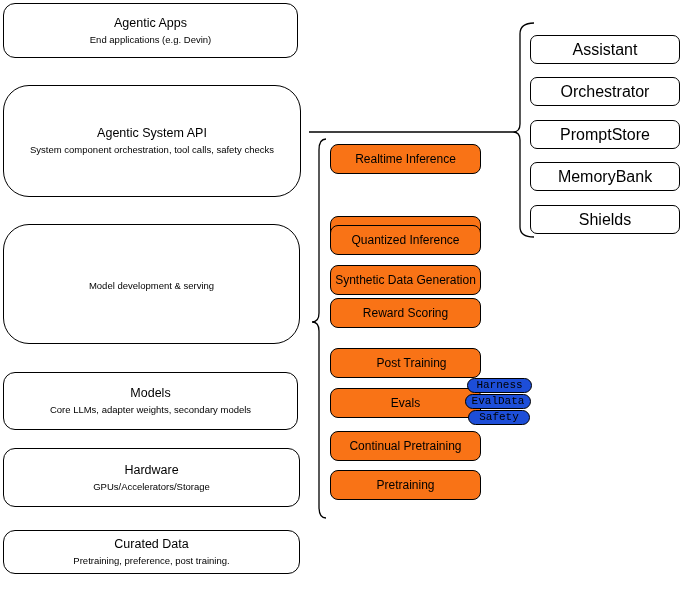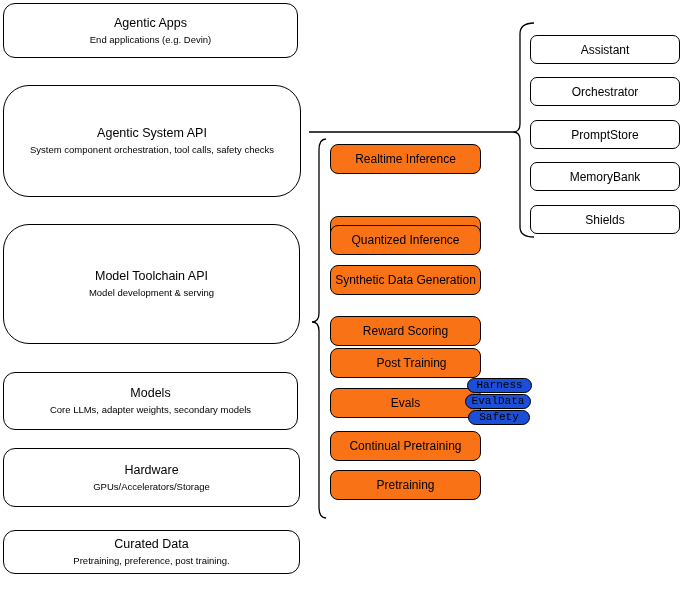--- a/index.html
+++ b/index.html
@@ -38,21 +38,21 @@
     font-size: 12px; text-align: center;
   }
   .right-item {
     position: absolute;
     box-sizing: border-box;
     left: 530px; width: 150px; height: 29px;
     background: #ffffff;
     border: 1px solid #000000;
     border-radius: 7px;
     display: flex; align-items: center; justify-content: center;
-    font-size: 12px; text-align: center;
+    font-size: 16px; text-align: center;
   }
   .pill {
     position: absolute;
     box-sizing: border-box;
     height: 15px;
     background: #1d4ed8;
     border: 1.3px solid #000000;
     border-radius: 999px;
     display: flex; align-items: center; justify-content: center;
     font-size: 11px; line-height: 13px;
@@ -82,21 +82,20 @@
     <div class="title">Agentic Apps</div>
     <div class="subtitle">End applications (e.g. Devin)</div>
   </div>
 
   <div class="node r26" style="left:3px; top:85px; width:298px; height:112px;">
     <div class="title">Agentic System API</div>
     <div class="subtitle">System component orchestration, tool calls, safety checks</div>
   </div>
 
   <div class="node r26" style="left:3px; top:224px; width:297px; height:120px;">
-    <div class="title">Model Toolchain API</div>
     <div class="subtitle">Model development &amp; serving</div>
   </div>
 
   <div class="node r12" style="left:3px; top:372px; width:295px; height:58px;">
     <div class="title">Models</div>
     <div class="subtitle">Core LLMs, adapter weights, secondary models</div>
   </div>
 
   <div class="node r12" style="left:3px; top:448px; width:297px; height:59px;">
     <div class="title">Hardware</div>
@@ -105,21 +104,21 @@
 
   <div class="node r12" style="left:3px; top:530px; width:297px; height:44px;">
     <div class="title">Curated Data</div>
     <div class="subtitle">Pretraining, preference, post training.</div>
   </div>
 
   <div class="mid-item" style="top:144px;">Realtime Inference</div>
   <div class="mid-item" style="top:184px;margin-top:32px;">Batch Inference</div>
   <div class="mid-item" style="top:225px;">Quantized Inference</div>
   <div class="mid-item" style="top:265px;">Synthetic Data Generation</div>
-  <div class="mid-item" style="top:316px;">Reward Scoring</div>
+  <div class="mid-item" style="top:298px;">Reward Scoring</div>
   <div class="mid-item" style="top:348px;padding-left:12px;">Post Training</div>
   <div class="mid-item" style="top:388px;">Evals</div>
   <div class="mid-item" style="top:431px;">Continual Pretraining</div>
   <div class="mid-item" style="top:470px;">Pretraining</div>
 
   <div class="pill" style="left:467px; top:378px; width:65px;">Harness</div>
   <div class="pill" style="left:465px; top:394px; width:66px;">EvalData</div>
   <div class="pill" style="left:468px; top:410px; width:62px;">Safety</div>
 
   <div class="right-item" style="top:35px;">Assistant</div>

